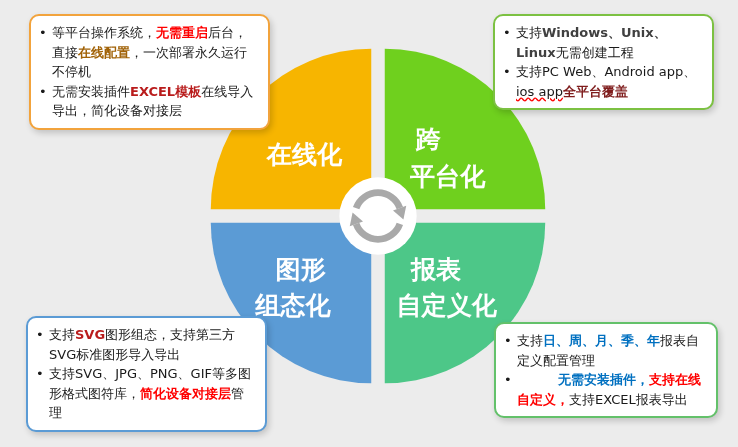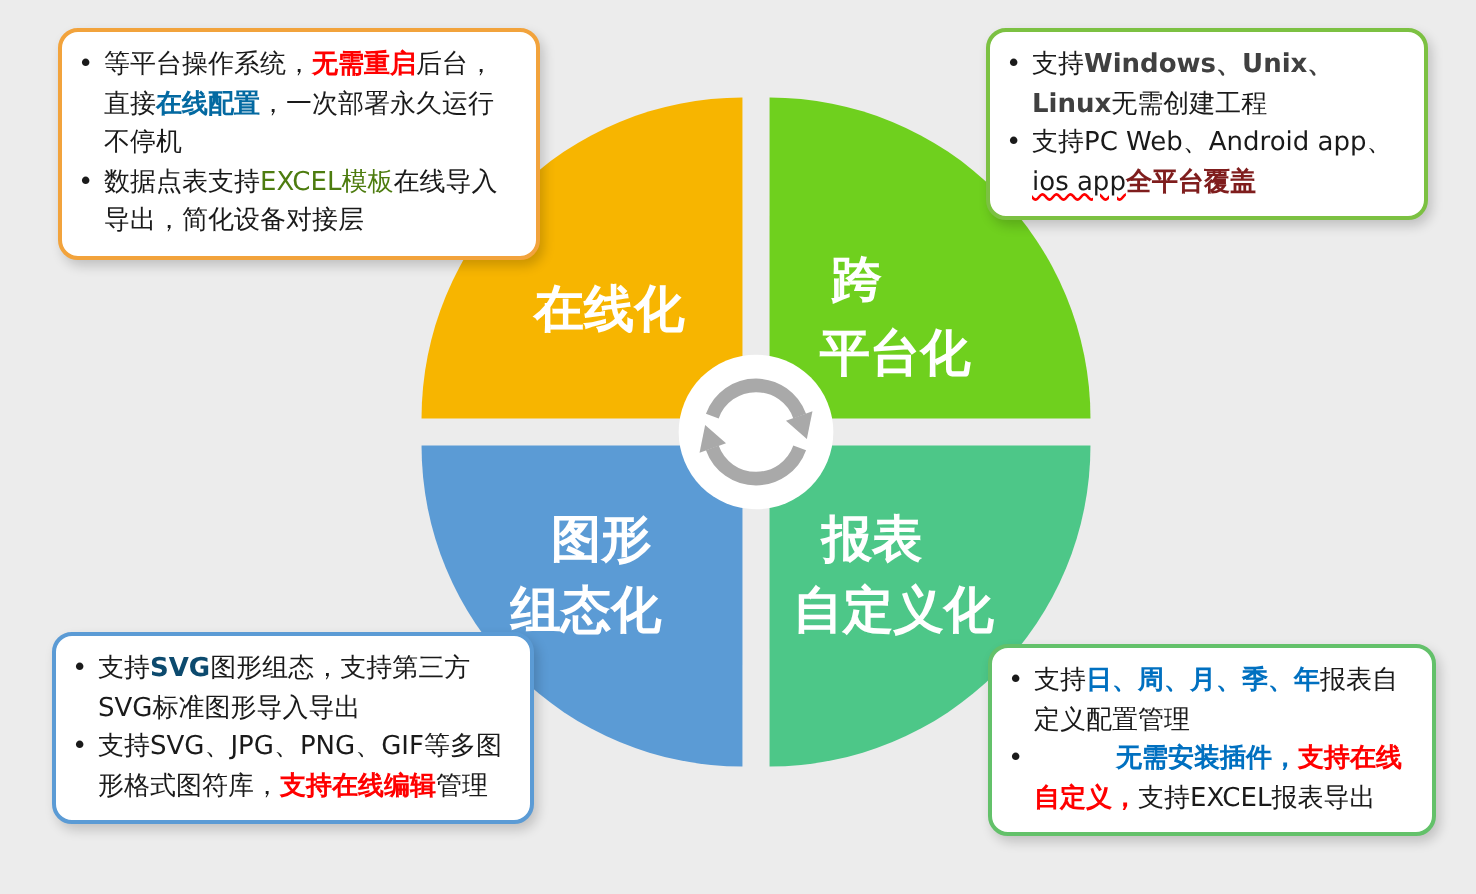--- a/index.html
+++ b/index.html
@@ -75,45 +75,45 @@
       <path class="sync-stroke" d="M 157.4 171.8 A 24 24 0 0 1 202.6 171.8" fill="none" stroke="#a9a9a9" stroke-width="7"></path>
       <polygon class="sync-fill" points="206.3,183.6 209.2,169.3 195.5,174.2" fill="#a9a9a9"></polygon>
       <path class="sync-stroke" d="M 202.6 188.2 A 24 24 0 0 1 157.4 188.2" fill="none" stroke="#a9a9a9" stroke-width="7"></path>
       <polygon class="sync-fill" points="153.7,176.4 150.8,190.7 164.5,185.8" fill="#a9a9a9"></polygon>
     </g>
   </svg>
 
   <div class="callout tl" style="border-color: rgb(242, 163, 60);">
       <div class="bullet">
         <span class="marker">•</span>
-        <span class="btext"><span>等平台操作系统，</span><span style="color: rgb(255, 0, 0); font-weight: 700; text-align: center;">无需重启</span><span>后台，直接</span><span style="color: #0369a1; font-weight: 700;">在线配置</span><span>，一次部署永久运行不停机</span></span>
+        <span class="btext"><span>等平台操作系统，</span><span style="color: rgb(255, 0, 0); font-weight: 700; text-align: center;">无需重启</span><span>后台，直接</span><span style="color: #a16207; font-weight: 700;">在线配置</span><span>，一次部署永久运行不停机</span></span>
       </div>
       <div class="bullet">
         <span class="marker">•</span>
-        <span class="btext"><span>数据点表支持</span><span style="color: #4d7c0f; font-weight: 400;">EXCEL模板</span><span>在线导入导出，简化设备对接层</span></span>
+        <span class="btext"><span>无需安装插件</span><span style="color: #b91c1c; font-weight: 700;">EXCEL模板</span><span>在线导入导出，简化设备对接层</span></span>
       </div>
     </div>
   <div class="callout tr" style="border-color: rgb(124, 193, 66);">
       <div class="bullet">
         <span class="marker">•</span>
         <span class="btext"><span>支持</span><span style="color: #404040; font-weight: 700;">Windows、Unix、Linux</span><span>无需创建工程</span></span>
       </div>
       <div class="bullet">
         <span class="marker">•</span>
         <span class="btext"><span>支持PC Web、Android app、</span><span style="text-decoration-line: underline; text-decoration-style: wavy; text-decoration-color: rgb(255, 0, 0); margin-top: 17px;">ios app</span><span style="color: #7f1d1d; font-weight: 700;">全平台覆盖</span></span>
       </div>
     </div>
   <div class="callout bl" style="border-color: rgb(91, 155, 213);">
       <div class="bullet">
         <span class="marker">•</span>
-        <span class="btext"><span>支持</span><span style="color: #0c4a6e; font-weight: 700;">SVG</span><span>图形组态，支持第三方SVG标准图形导入导出</span></span>
+        <span class="btext"><span>支持</span><span style="color: #b91c1c; font-weight: 700;">SVG</span><span>图形组态，支持第三方SVG标准图形导入导出</span></span>
       </div>
       <div class="bullet">
         <span class="marker">•</span>
-        <span class="btext"><span>支持SVG、JPG、PNG、GIF等多图形格式图符库，</span><span style="color: rgb(255, 0, 0); font-weight: 700;">支持在线编辑</span><span>管理</span></span>
+        <span class="btext"><span>支持SVG、JPG、PNG、GIF等多图形格式图符库，</span><span style="color: rgb(255, 0, 0); font-weight: 700;">简化设备对接层</span><span>管理</span></span>
       </div>
     </div>
   <div class="callout br" style="border-color: rgb(99, 193, 106);">
       <div class="bullet">
         <span class="marker">•</span>
         <span class="btext"><span>支持</span><span style="color: rgb(0, 112, 192); font-weight: 700; margin-top: 44px;">日、周、月、季、年</span><span>报表自定义配置管理</span></span>
       </div>
       <div class="bullet">
         <span class="marker">•</span>
         <span class="btext"><span style="color: rgb(0, 112, 192); font-weight: 700; margin-left: 41px;">无需安装插件，</span><span style="color: rgb(255, 0, 0); font-weight: 700;">支持在线自定义，</span><span>支持EXCEL报表导出</span></span>

